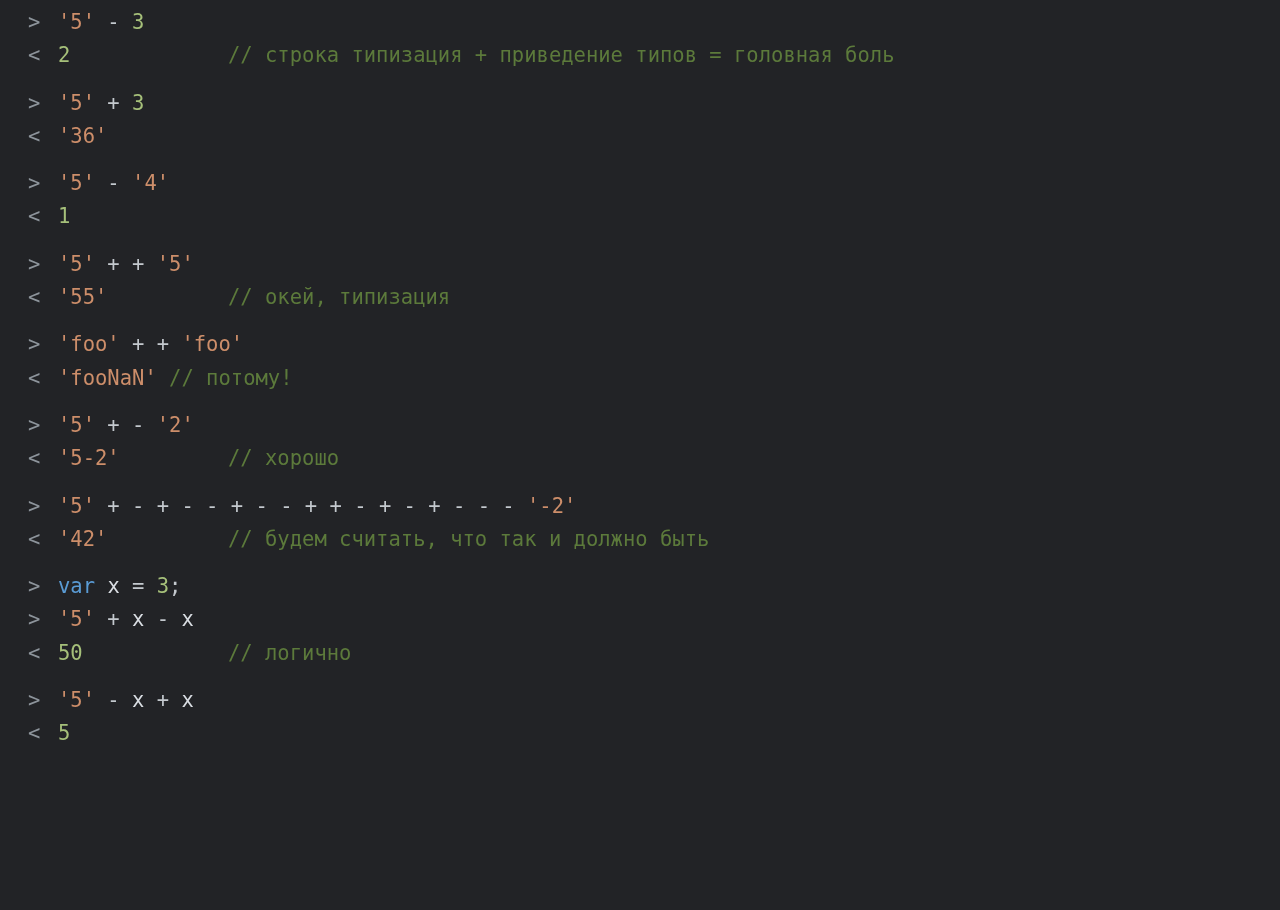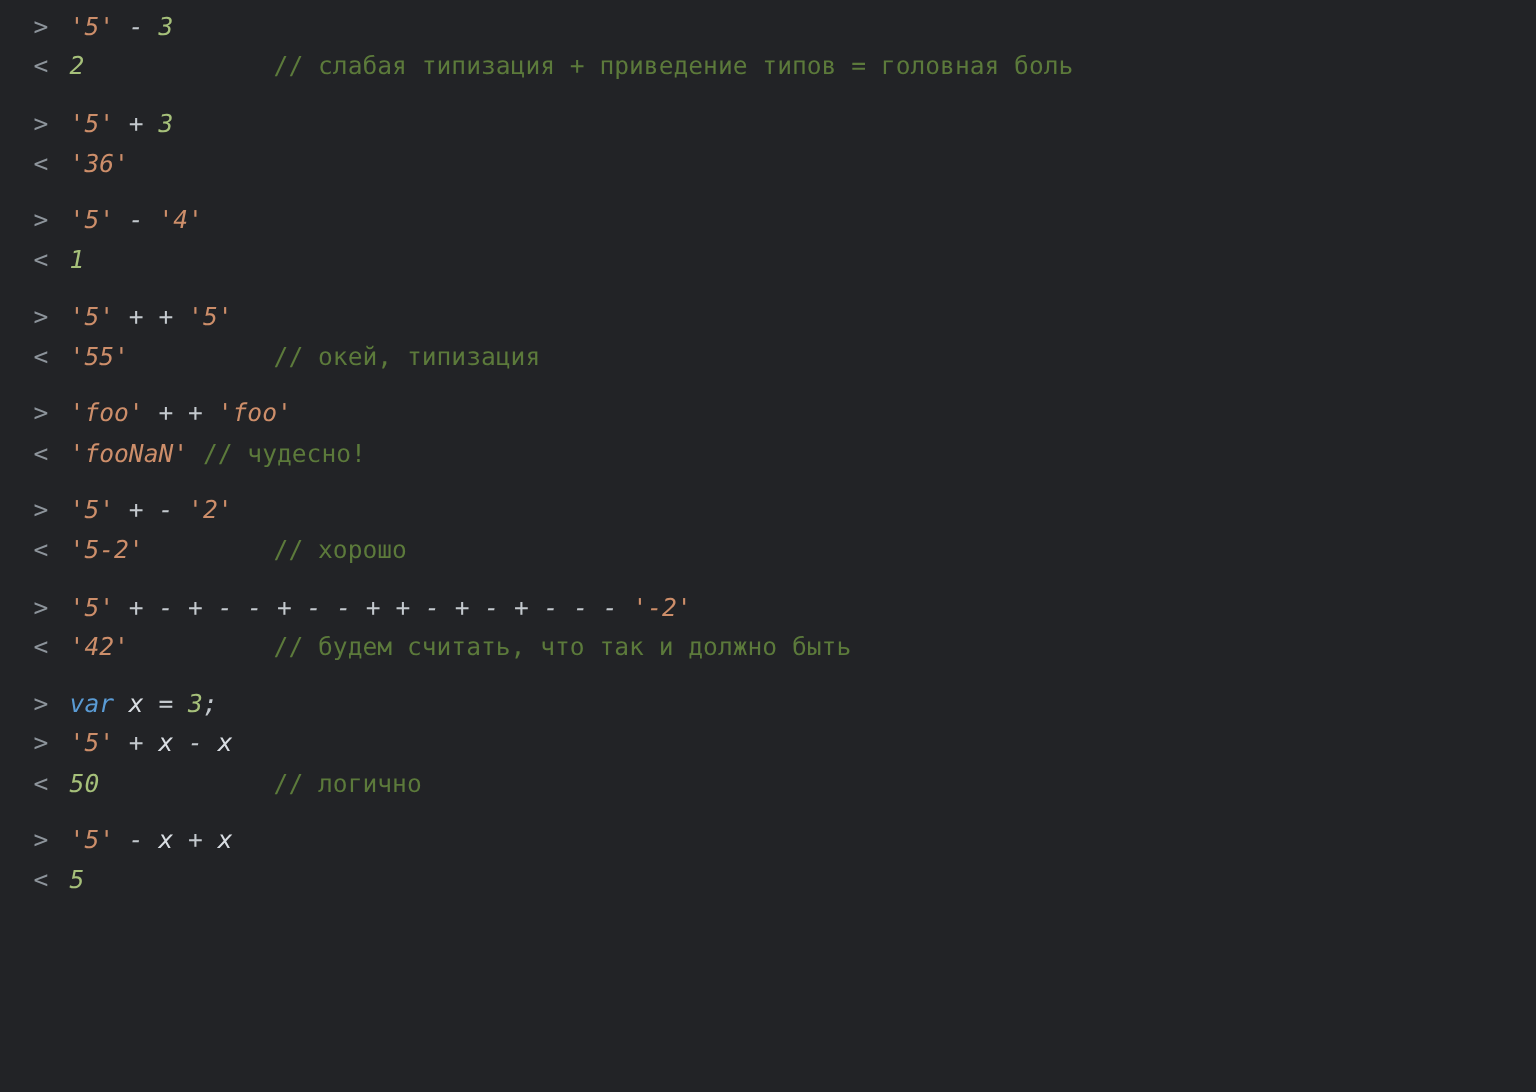--- a/index.html
+++ b/index.html
@@ -30,21 +30,20 @@
     width: 58px;
     text-align: left;
     padding-left: 28px;
     box-sizing: border-box;
     color: #8d949b;
   }
 
   .code-col {
     display: inline-block;
     min-width: 170px;
-    font-style: italic;
   }
   .code-col.wide { min-width: 0; }
 
   .comment-col {
     display: inline-block;
   }
 
   
   .t-str   { color: #cd8e6a; }             
   .t-num   { color: #a6c07a; }             
@@ -52,37 +51,37 @@
   .t-kw    { color: #5a9bd4; }             
   .t-var   { color: #d9dde2; }             
   .t-cmt   { color: #5c7a3b; font-style: normal; } 
 </style>
 </head>
 <body>
 
 <div class="console">
     <div class="group">
       <div class="row"><span class="gutter">&gt;</span><span class="code-col wide"><span class="t-str">'5'</span><span class="t-op"> - </span><span class="t-num">3</span></span></div>
-      <div class="row"><span class="gutter">&lt;</span><span class="code-col"><span class="t-num">2</span></span><span class="comment-col t-cmt">// слабая типизация + приведение типов = головная боль</span></div>
+      <div class="row"><span class="gutter">&lt;</span><span class="code-col"><span class="t-num">2</span></span><span class="comment-col t-cmt">// строка типизация + приведение типов = головная боль</span></div>
     </div>
     <div class="group">
       <div class="row"><span class="gutter">&gt;</span><span class="code-col wide"><span class="t-str">'5'</span><span class="t-op"> + </span><span class="t-num">3</span></span></div>
       <div class="row"><span class="gutter">&lt;</span><span class="code-col"><span class="t-str">'36'</span></span></div>
     </div>
     <div class="group">
       <div class="row"><span class="gutter">&gt;</span><span class="code-col wide"><span class="t-str">'5'</span><span class="t-op"> - </span><span class="t-str">'4'</span></span></div>
       <div class="row"><span class="gutter">&lt;</span><span class="code-col"><span class="t-num">1</span></span></div>
     </div>
     <div class="group">
       <div class="row"><span class="gutter">&gt;</span><span class="code-col wide"><span class="t-str">'5'</span><span class="t-op"> + + </span><span class="t-str">'5'</span></span></div>
       <div class="row"><span class="gutter">&lt;</span><span class="code-col"><span class="t-str">'55'</span></span><span class="comment-col t-cmt">// окей, типизация</span></div>
     </div>
     <div class="group">
       <div class="row"><span class="gutter">&gt;</span><span class="code-col wide"><span class="t-str">'foo'</span><span class="t-op"> + + </span><span class="t-str">'foo'</span></span></div>
-      <div class="row"><span class="gutter">&lt;</span><span class="code-col wide"><span class="t-str">'fooNaN'</span></span><span class="comment-col t-cmt"> // чудесно!</span></div>
+      <div class="row"><span class="gutter">&lt;</span><span class="code-col wide"><span class="t-str">'fooNaN'</span></span><span class="comment-col t-cmt"> // потому!</span></div>
     </div>
     <div class="group">
       <div class="row"><span class="gutter">&gt;</span><span class="code-col wide"><span class="t-str">'5'</span><span class="t-op"> + - </span><span class="t-str">'2'</span></span></div>
       <div class="row"><span class="gutter">&lt;</span><span class="code-col"><span class="t-str">'5-2'</span></span><span class="comment-col t-cmt">// хорошо</span></div>
     </div>
     <div class="group">
       <div class="row"><span class="gutter">&gt;</span><span class="code-col wide"><span class="t-str">'5'</span><span class="t-op"> + - + - - + - - + + - + - + - - - </span><span class="t-str">'-2'</span></span></div>
       <div class="row"><span class="gutter">&lt;</span><span class="code-col"><span class="t-str">'42'</span></span><span class="comment-col t-cmt">// будем считать, что так и должно быть</span></div>
     </div>
     <div class="group">

